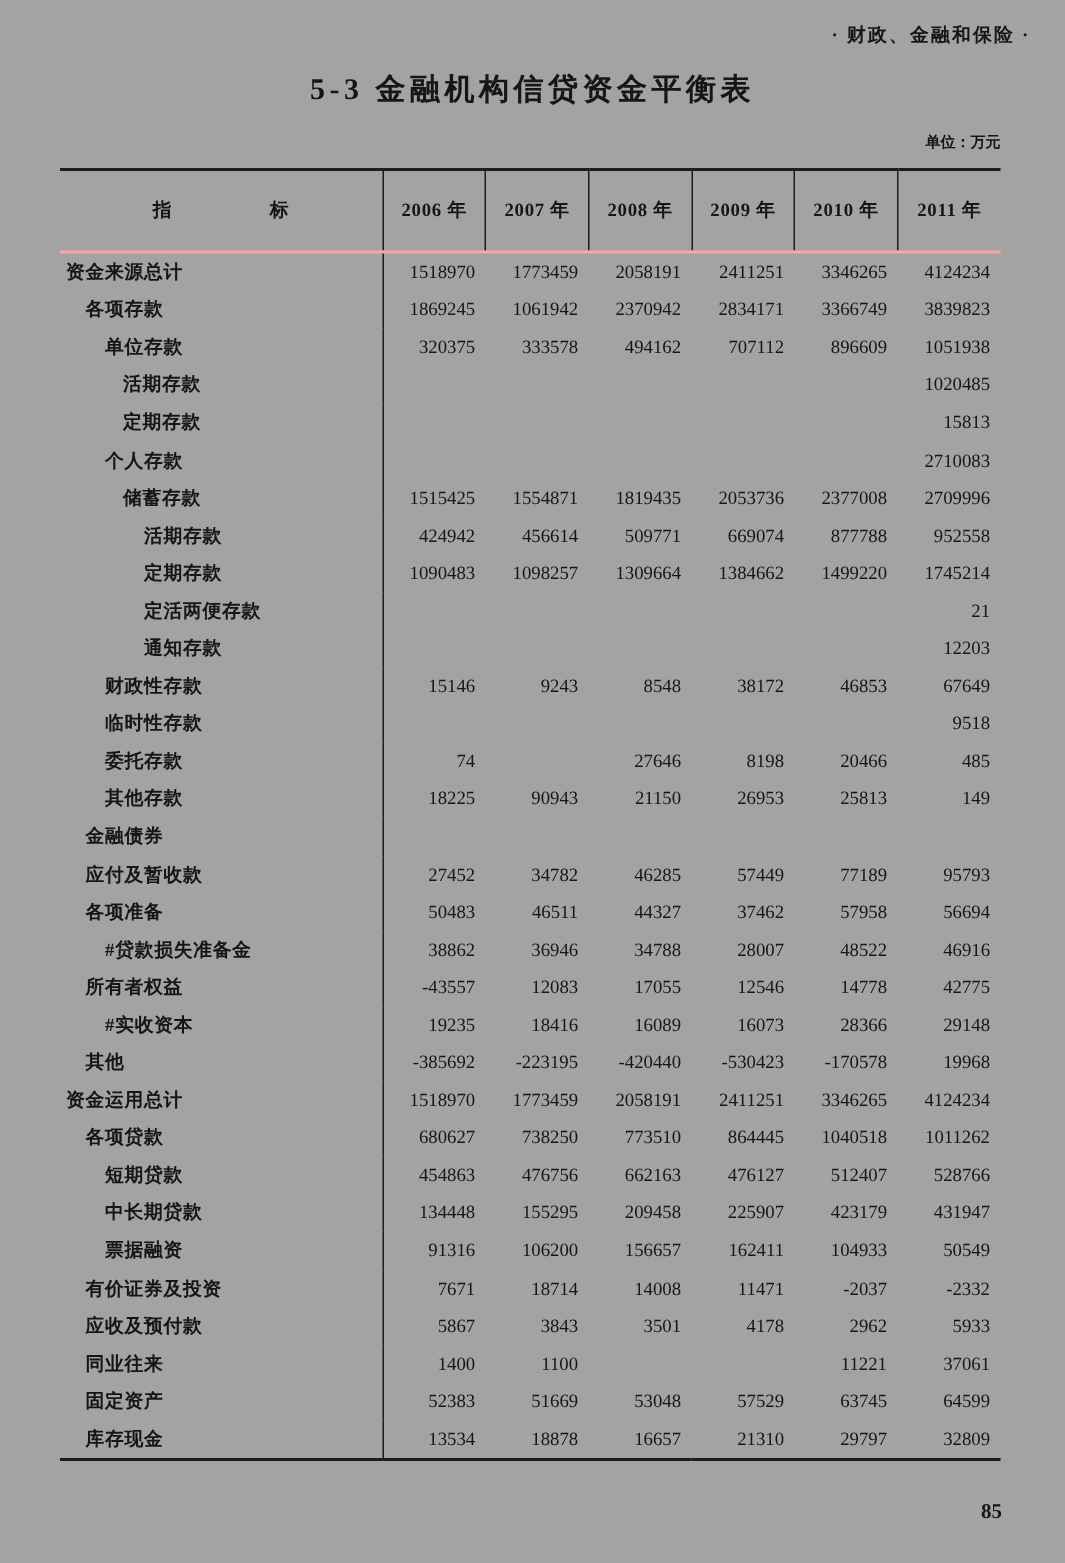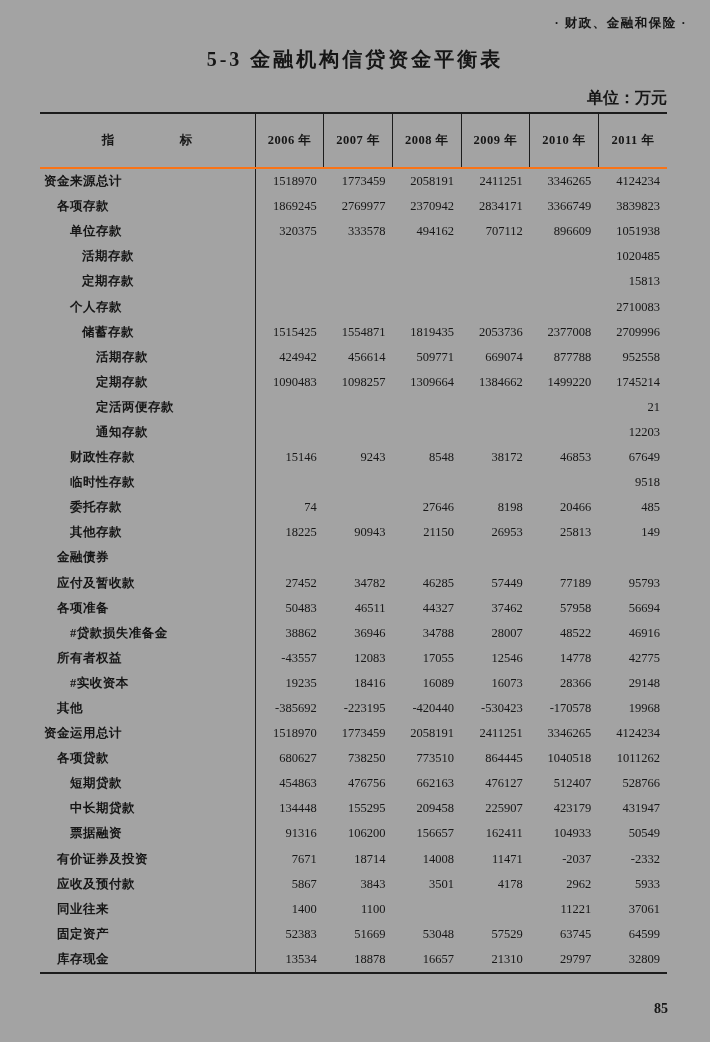--- a/index.html
+++ b/index.html
@@ -11,30 +11,30 @@
   .category {
     position:absolute; top:15px; right:23px;
     font-size:12.5px; font-weight:600; letter-spacing:1.5px;
   }
   .title {
     position:absolute; top:46px; left:0; width:100%;
     text-align:center; font-size:20px; font-weight:700; letter-spacing:3px;
   }
   .unit {
     position:absolute; top:88px; right:43px;
-    font-size:16px; font-weight:600;
+    font-size:10px; font-weight:600;
   }
   .tablewrap { position:absolute; left:40px; top:112px; }
   table { border-collapse:collapse; table-layout:fixed; width:627px; }
   col.c-label { width:215px; }
   col.c-year  { width:68.6px; }
   thead th {
     height:53px; padding:0; text-align:center; vertical-align:middle;
     font-size:12.5px; font-weight:600; letter-spacing:0.5px;
-    border-top:2.5px solid #1c1c1c; border-bottom:2px solid #f97316;
+    border-top:2.5px solid #1c1c1c; border-bottom:2px solid #fca5a5;
   }
   thead th + th { border-left:1.5px solid #1c1c1c; }
   tbody td { height:25.1px; padding:0; font-size:12.5px; vertical-align:middle; }
   td.lbl { border-right:1.5px solid #1c1c1c; font-weight:600; letter-spacing:0.5px;
            white-space:nowrap; overflow:hidden; }
   td.num { text-align:right; padding-right:7px; font-weight:400; }
   tbody tr:last-child td { border-bottom:2.5px solid #1c1c1c; }
   .ind0 { padding-left:4px; }
   .ind1 { padding-left:17px; }
   .ind2 { padding-left:30px; }
@@ -85,21 +85,21 @@
             <td class="num">1518970</td>
             <td class="num">1773459</td>
             <td class="num">2058191</td>
             <td class="num">2411251</td>
             <td class="num">3346265</td>
             <td class="num">4124234</td>
           </tr>
           <tr>
             <td class="lbl ind1">各项存款</td>
             <td class="num">1869245</td>
-            <td class="num">2769977</td>
+            <td class="num">1061942</td>
             <td class="num">2370942</td>
             <td class="num">2834171</td>
             <td class="num">3366749</td>
             <td class="num">3839823</td>
           </tr>
           <tr>
             <td class="lbl ind2">单位存款</td>
             <td class="num">320375</td>
             <td class="num">333578</td>
             <td class="num">494162</td>

